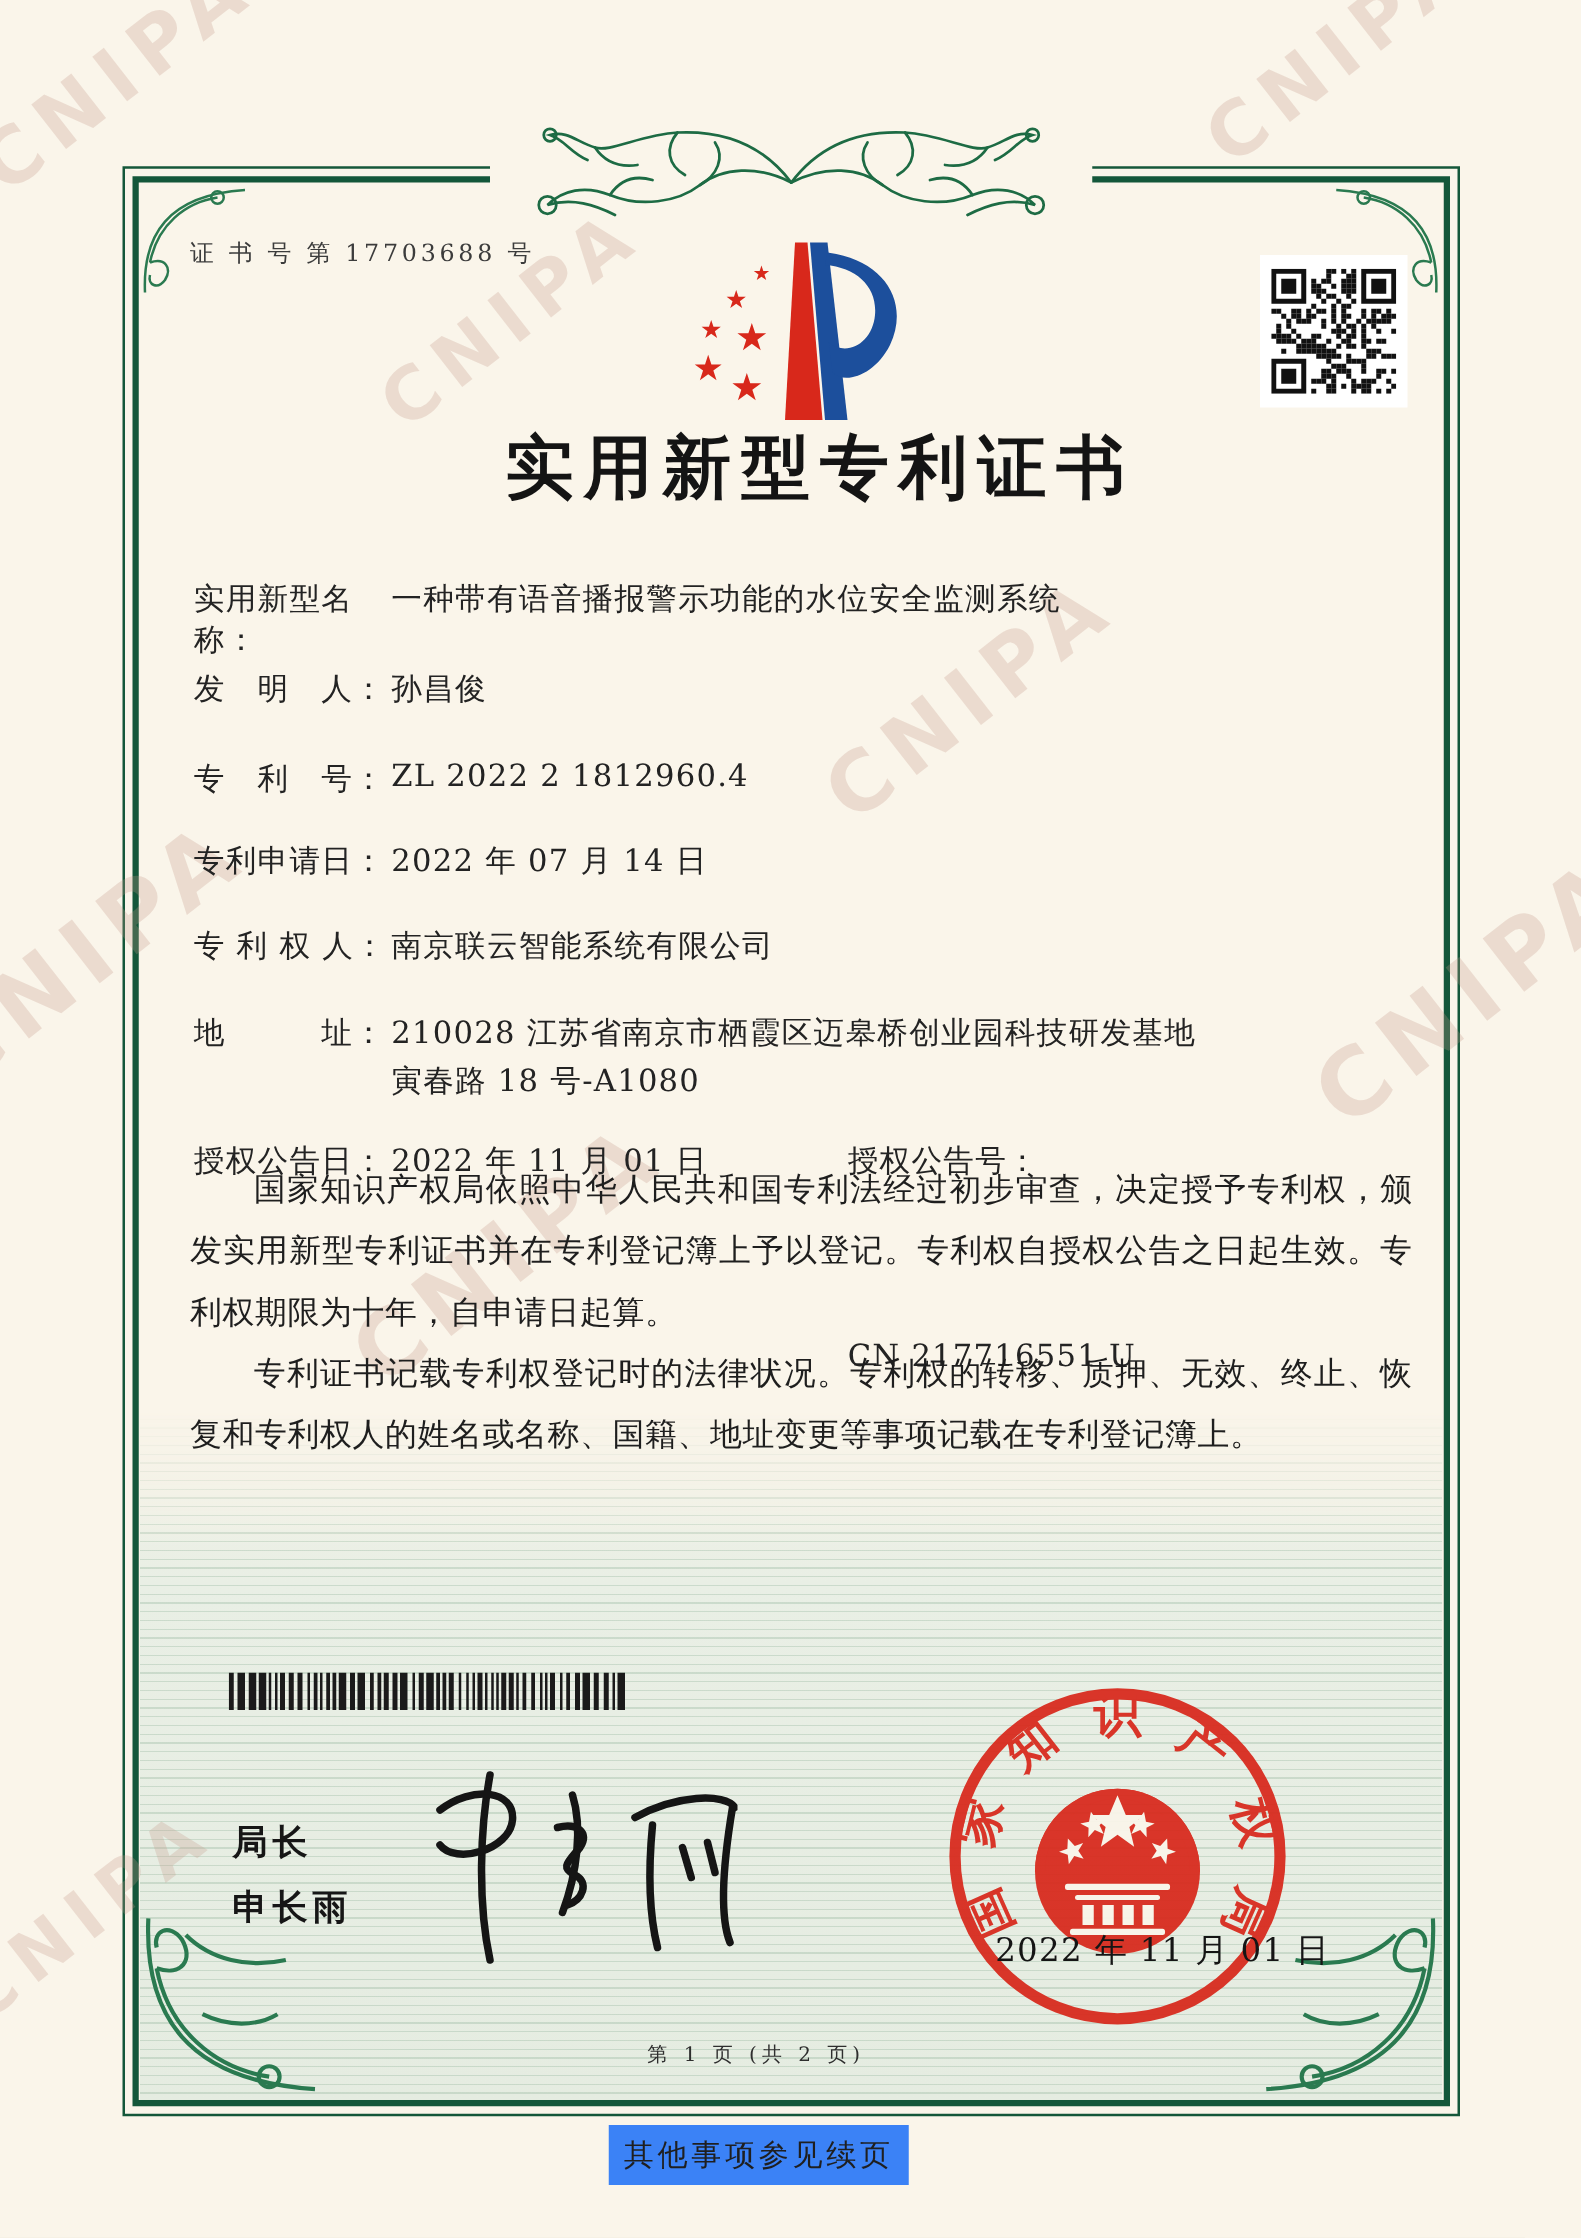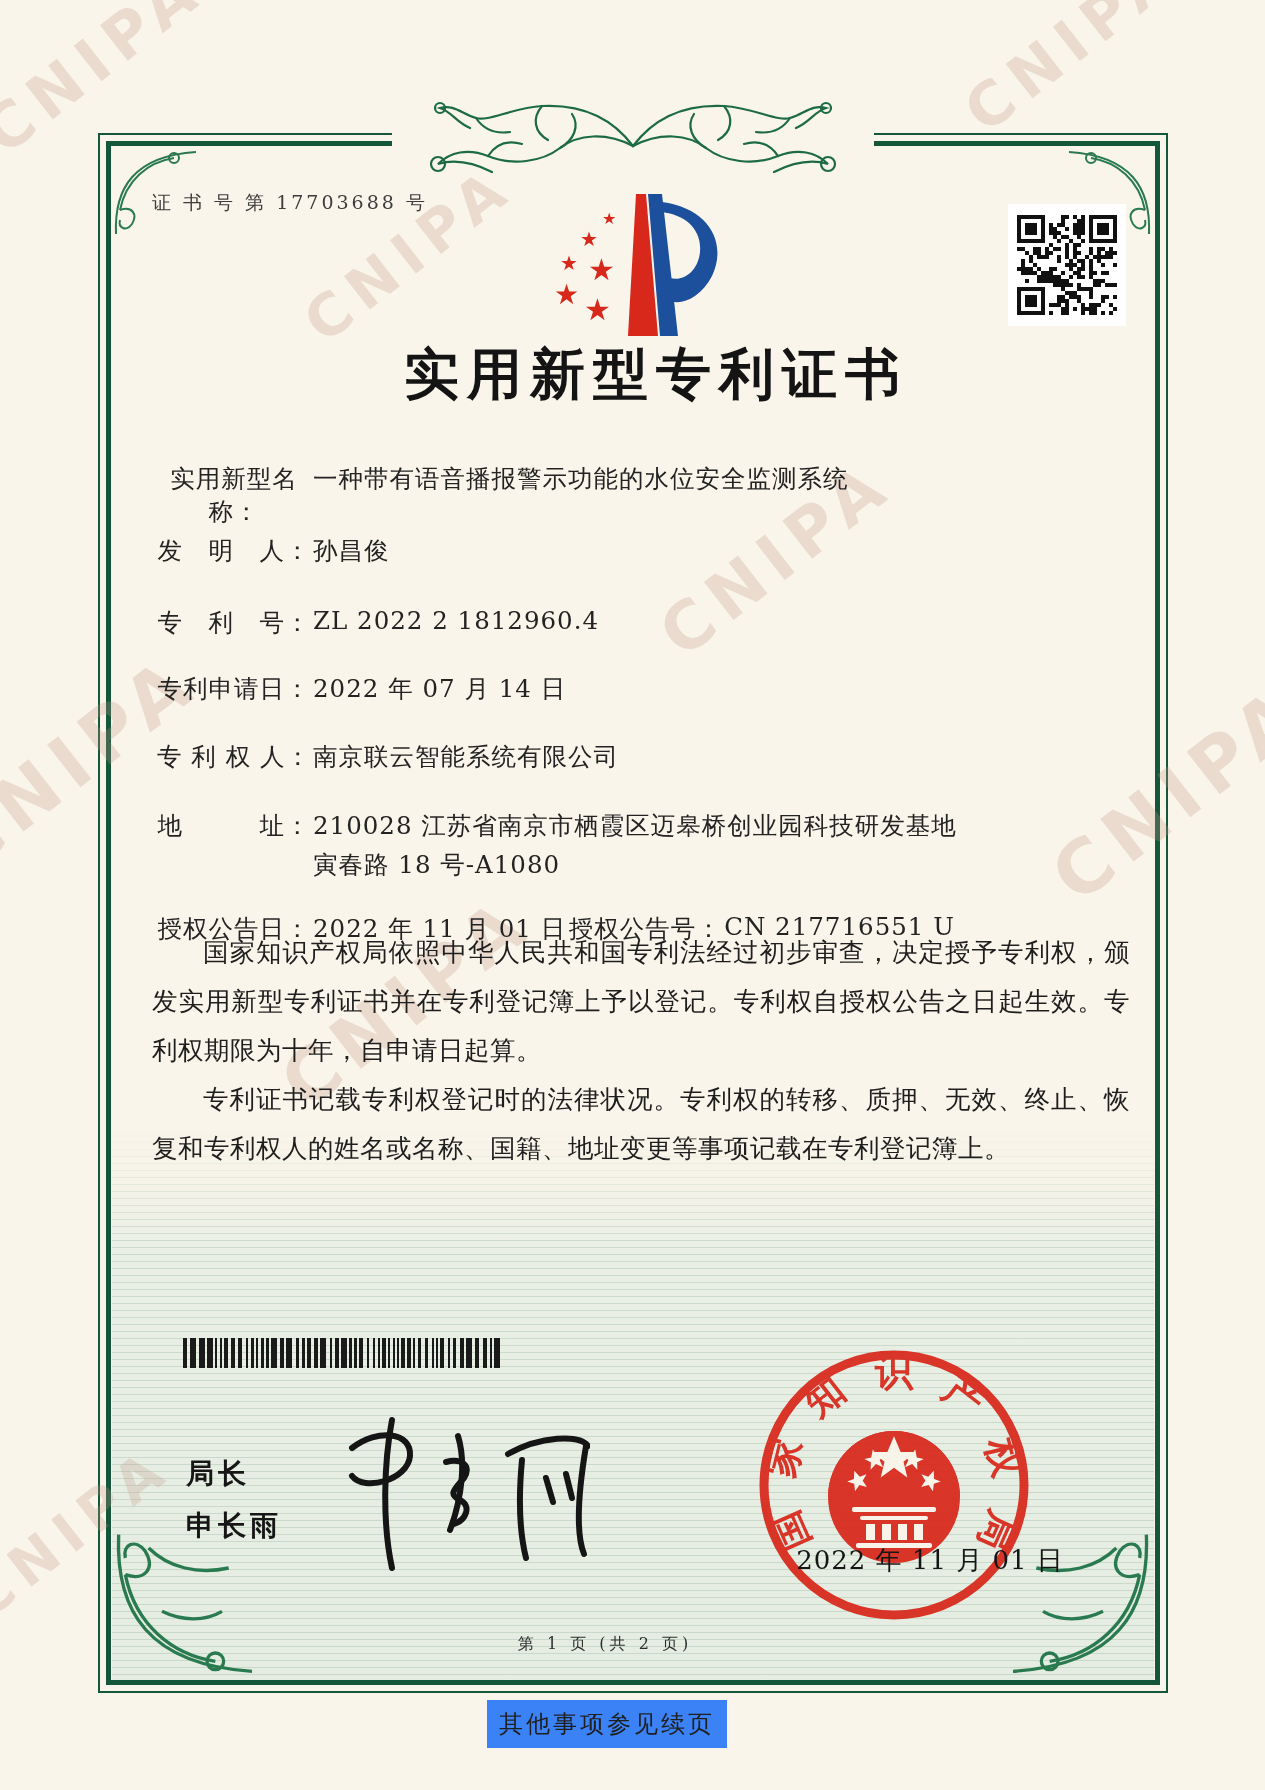--- a/index.html
+++ b/index.html
@@ -33,30 +33,30 @@
 
   .logo { position:absolute; left:540px; top:188px; z-index:4; }
   .qr-box { position:absolute; left:1008px; top:204px; width:118px; height:122px;
     background:#fff; z-index:4; display:flex; align-items:center; justify-content:center; }
 
   .title { position:absolute; left:0; top:338px; width:1265px; text-align:center; z-index:4;
     font-size:55px; font-weight:700; letter-spacing:8px; color:#141414;padding-left:47px; }
 
   .field { position:absolute; left:155px; z-index:4; font-size:24.5px; color:#232323;
     display:flex; align-items:flex-start; width:980px; }
-  .field .lbl { flex:0 0 158px; letter-spacing:1px;text-align:center; }
+  .field .lbl { flex:0 0 158px; letter-spacing:1px; }
   .field .val { white-space:pre-line; letter-spacing:1px; }
   .f-name     { top:462px; }
   .f-inventor { top:534px; }
   .f-patno    { top:606px; }
   .f-filing   { top:672px; }
   .f-patentee { top:740px; }
   .f-address  { top:806px; line-height:39px; }
   .f-grant    { top:912px; }
-  .grant2 { display:flex; }
+  .grant2 { margin-left:112px; display:flex;flex-direction:column; }
   .grant2 .lbl { flex:0 0 158px; }
 
   .paras { position:absolute; left:152px; top:928px; width:978px; z-index:4;
     font-size:25.5px; line-height:49px; color:#1e1e1e; text-align:justify; }
   .paras p { text-indent:2em; letter-spacing:.5px; }
 
   .barcode { position:absolute; left:183px; top:1338px; z-index:4; }
 
   .signer { position:absolute; left:186px; top:1448px; z-index:4;
     font-family:"DejaVu Sans","Liberation Sans",sans-serif; font-weight:700;

